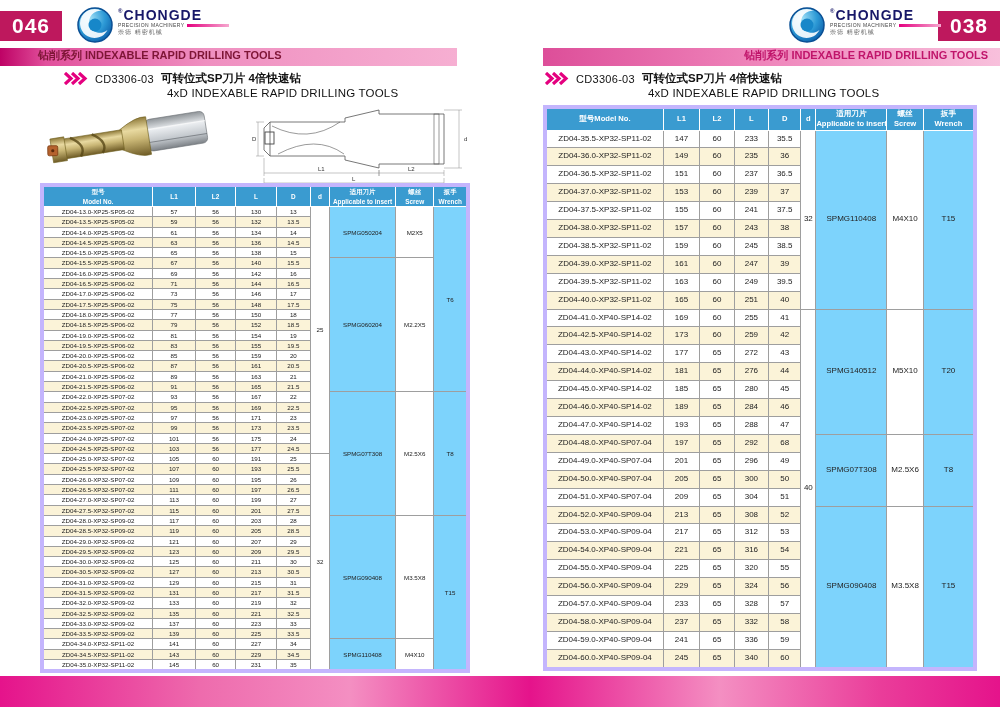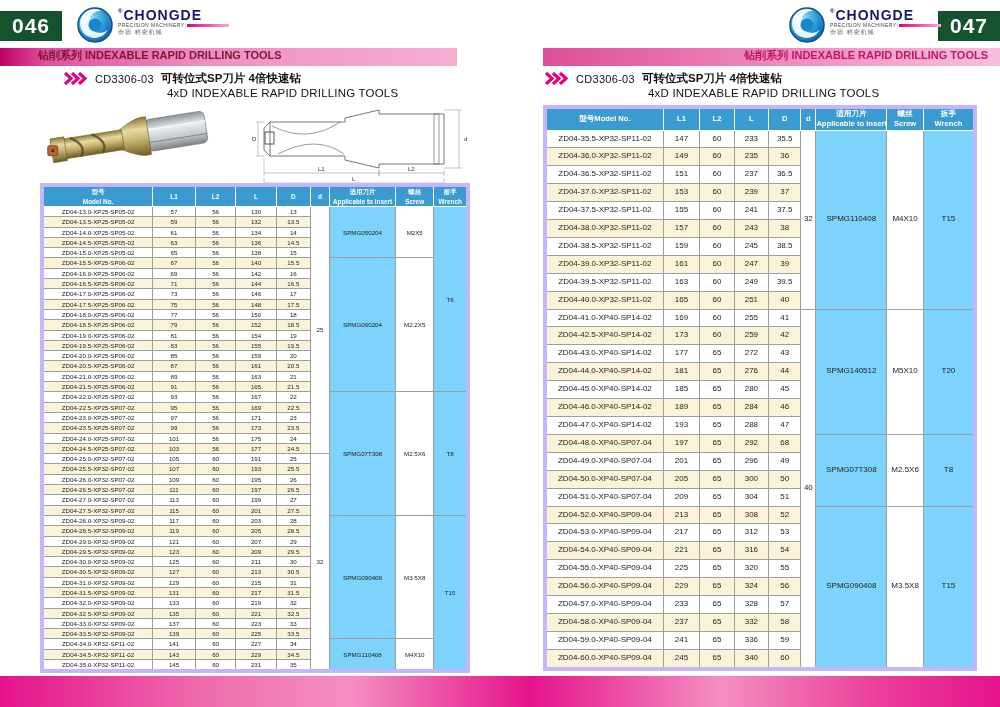--- a/index.html
+++ b/index.html
@@ -1,21 +1,21 @@
 <!DOCTYPE html>
 <html><head>
 <meta charset="utf-8">
 <style>
   html,body{margin:0;padding:0;}
   body{
     width:1000px;height:707px;position:relative;background:#ffffff;
     font-family:"Liberation Sans", sans-serif;overflow:hidden;
   }
   
-  .pageno{position:absolute;top:11px;height:30px;width:62px;background:#14532d;color:#fff;
+  .pageno{position:absolute;top:11px;height:30px;width:62px;background:#be185d;color:#fff;
     font-size:21px;font-weight:bold;display:flex;align-items:center;justify-content:center;letter-spacing:1px;}
   .pageno.pn-left{left:0;}
   .pageno.pn-right{right:0;}
   
   .logo{position:absolute;top:5px;display:flex;align-items:flex-start;gap:4px;}
   .logo.lg-left{left:76px;}
   .logo.lg-right{left:788px;}
   .logo-text{display:flex;flex-direction:column;line-height:1.05;padding-top:3px;}
   .logo-name{font-size:14px;font-weight:bold;color:#181868;letter-spacing:1px;}
   .logo-name .reg{font-size:6px;vertical-align:top;color:#181868;}
@@ -166,21 +166,21 @@
     <g font-size="6" fill="#333" font-family="Liberation Sans, sans-serif">
       <text x="4" y="45">D</text>
       <text x="216" y="45">d</text>
       <text x="70" y="75">L1</text>
       <text x="160" y="75">L2</text>
       <text x="104" y="85">L</text>
     </g>
   </svg>
 </div>
 
-<div class="pageno pn-right">047</div>
+<div class="pageno pn-right">038</div>
 
 <div class="logo lg-right">
   <svg width="38" height="40" viewBox="0 0 38 40">
     <circle cx="19" cy="20" r="17" fill="url(#gb1)" stroke="#0A4F94" stroke-width="1.5"></circle>
     <path d="M26 6 A14.5 14.5 0 1 0 31.5 25 A11 11 0 1 1 26 6 Z" fill="#ffffff" opacity="0.9"></path>
     <circle cx="19" cy="20" r="6.5" fill="#1787C9"></circle>
   </svg>
   <div class="logo-text">
     <div class="logo-name"><span class="reg">®</span><span>CHONGDE</span></div>
     <div class="logo-sub">

